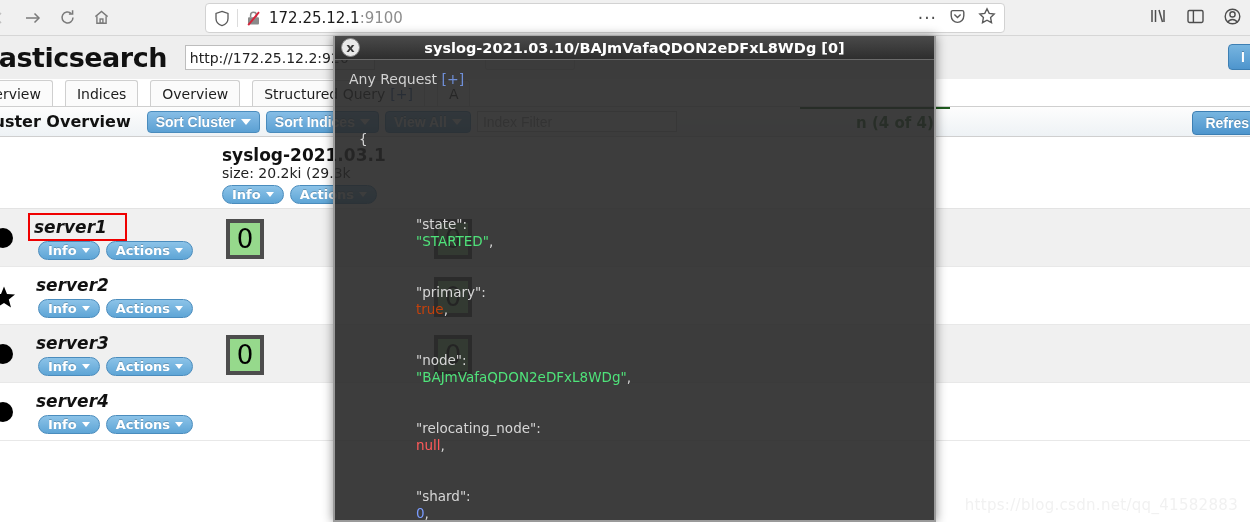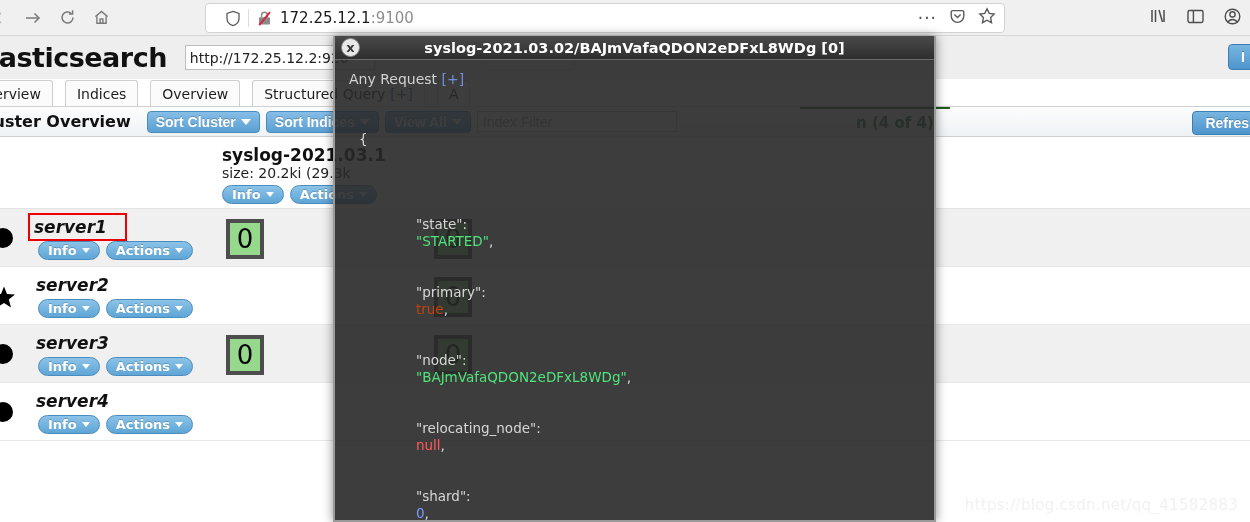--- a/index.html
+++ b/index.html
@@ -26,21 +26,21 @@
   .nav-btn.disabled { color: #c0c0c0; }
   .nav-btn svg { display: block; }
 
   .urlbar {
     position: absolute; left: 205px; top: 3px;
     width: 800px; height: 30px;
     background: #ffffff;
     border: 1px solid #d2d2d2;
     border-radius: 4px;
     display: flex; align-items: center;
-    padding: 0 19px;
+    padding: 0 8px;
   }
   .urlbar .shield { color: #5a5a5a; display:flex; align-items:center; }
   .url-divider { width:1px; height:18px; background:#dcdcdc; margin:0 7px; }
   .lock-broken { display:flex; align-items:center; }
   .url-text {
     font-family: "DejaVu Sans", "Liberation Sans", sans-serif;
     font-size: 15px; color: #1a1a1a; margin-left: 7px;
     letter-spacing: 0px;
   }
   .url-text .port { color: #8d8d8d; }
@@ -480,21 +480,21 @@
           </span>
         </div>
       </div>
 
     </div>
   </div>
 
   <div class="modal">
     <div class="modal-titlebar">
       <span class="modal-close">x</span>
-      <span class="modal-title">syslog-2021.03.02/BAJmVafaQDON2eDFxL8WDg [0]</span>
+      <span class="modal-title">syslog-2021.03.10/BAJmVafaQDON2eDFxL8WDg [0]</span>
     </div>
     <div class="modal-body">
       <div style="font-size:14px;color:#d2d2d2;margin:1px 0 10px -4px;">
         <span>Any Request</span>
         <span style="color:#6f8fd8;">[+]</span>
       </div>
 
       <div class="json">
         <div class="jline" style="margin-left:6px;"><span class="jkey">{</span></div>
 

